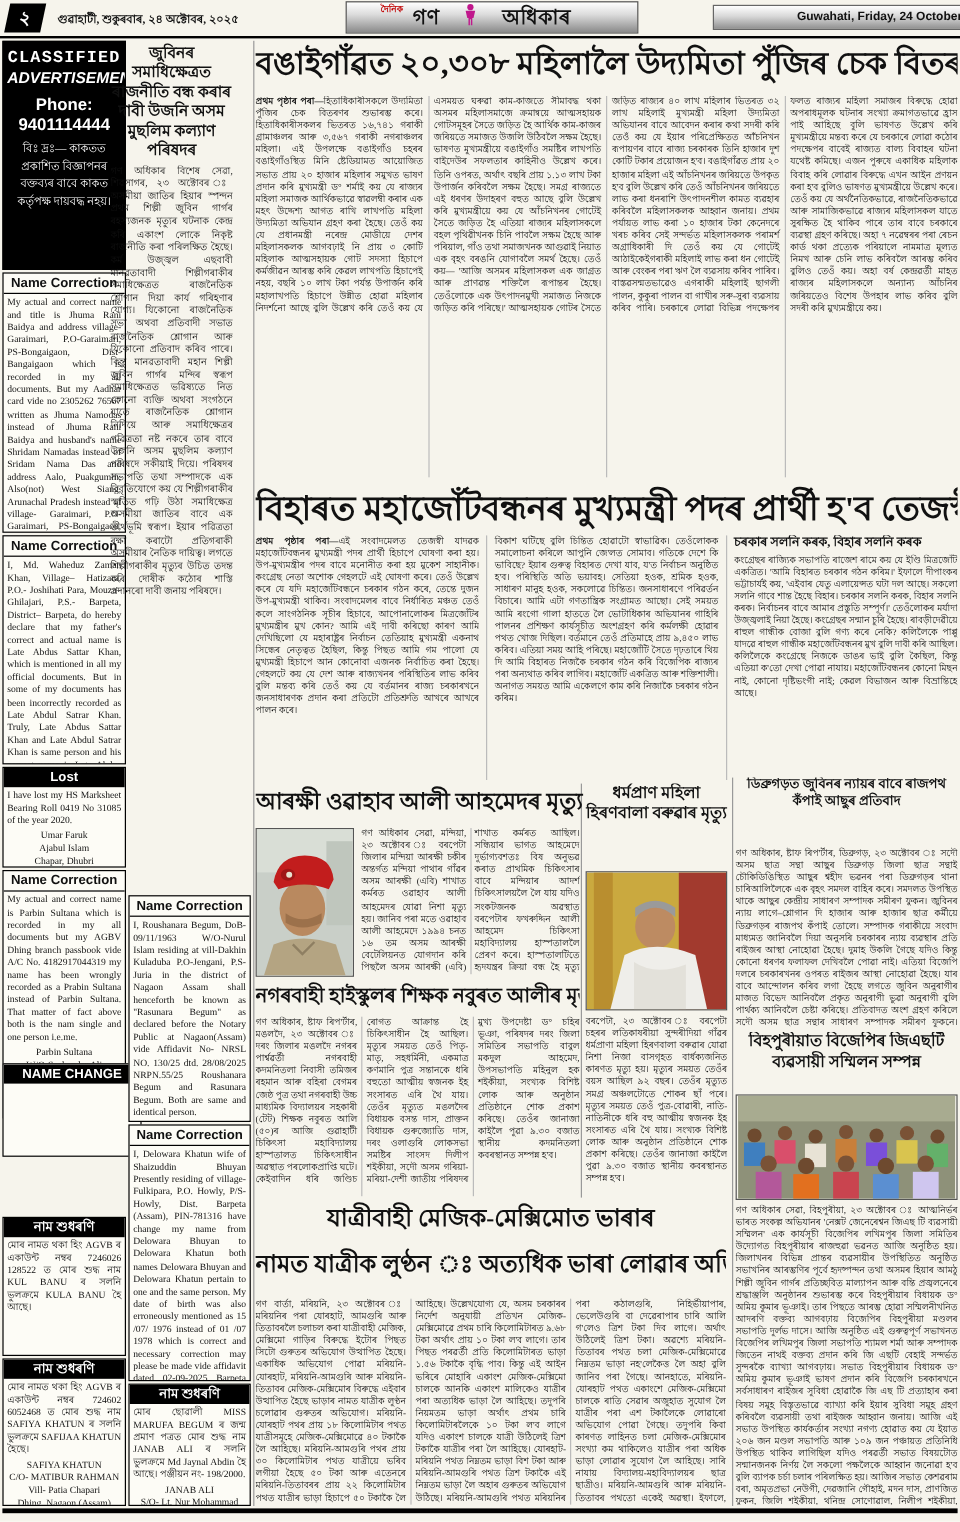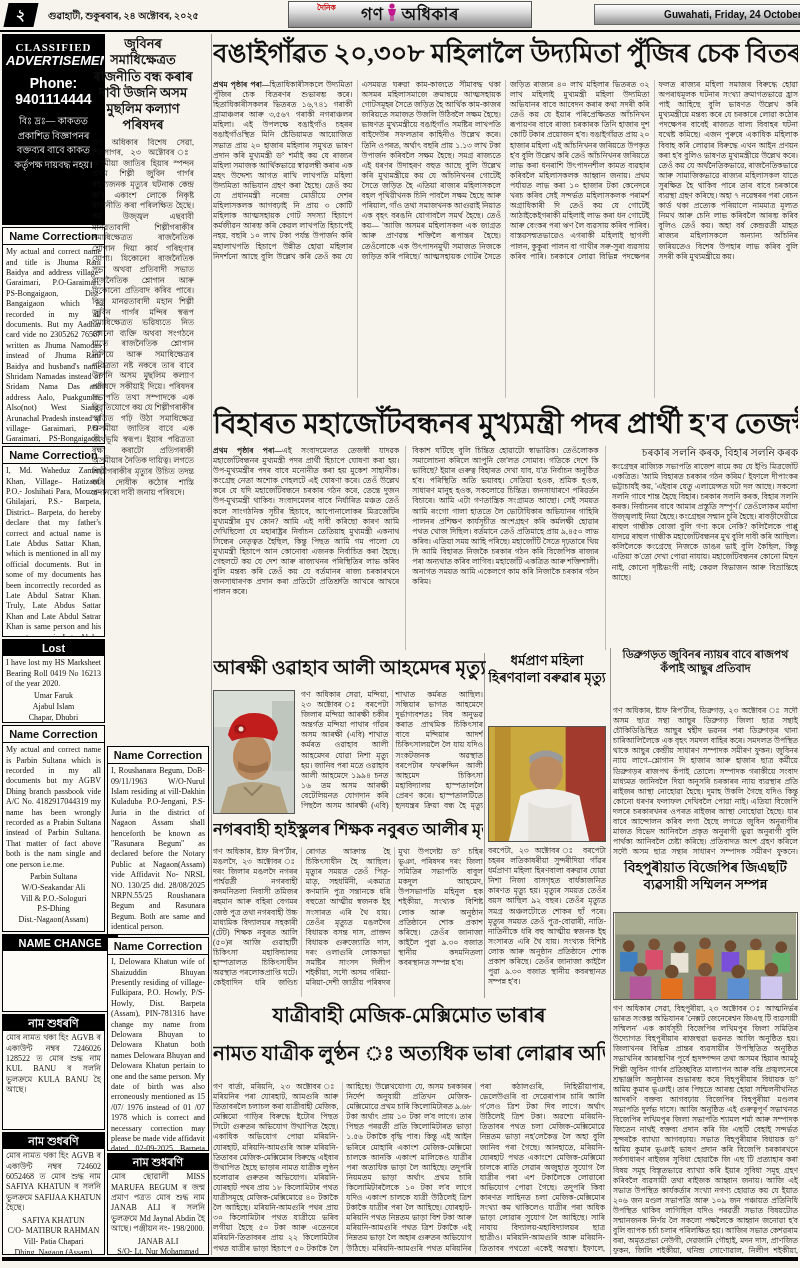--- a/index.html
+++ b/index.html
@@ -6,56 +6,56 @@
   .page{position:relative;width:800px;height:1268px;background:#f6f4ec;overflow:hidden;
         font-family:"Liberation Serif","DejaVu Serif",serif;color:#111;}
   .abs{position:absolute;box-sizing:border-box;}
   
   .pagenum{left:6px;top:3px;width:30px;height:24px;background:#000;color:#fff;
            transform:skewX(-12deg);display:flex;align-items:center;justify-content:center;
            font-weight:bold;font-size:15px;}
   .dateasm{left:48px;top:9px;font-size:9.5px;font-weight:bold;white-space:nowrap;}
   .masthead{left:288px;top:1px;width:244px;height:27px;border:1px solid #555;
             background:linear-gradient(#ffffff 0%,#dcdcdc 40%,#8a8a8a 100%);
-            display:flex;align-items:center;justify-content:center;gap:3px;}
+            display:flex;align-items:center;justify-content:center;gap:20px;}
   .mh-top{position:absolute;left:28px;top:0px;font-size:7.5px;font-weight:bold;color:#c00000;}
   .mh-big{font-size:17px;font-weight:800;letter-spacing:.5px;}
   .dateeng{left:594px;top:4px;width:242px;height:21px;
            background:linear-gradient(#ffffff 0%,#d8d8d8 45%,#909090 100%);
            border:1px solid #666;display:flex;align-items:center;justify-content:flex-end;
            padding-right:6px;font-size:10px;font-weight:bold;
            font-family:"Liberation Sans",sans-serif;}
   .hrule{left:0;top:30px;width:800px;height:2px;background:#000;}
   .botbar{left:2px;top:1257px;width:796px;height:4px;background:#000;}
   .vline{width:1px;background:#999;}
   
   .box{border:1.5px solid #000;background:#fdfcf6;overflow:hidden;padding:2px 3px;}
   .bhead{font-weight:bold;text-align:center;font-size:11px;line-height:1.3;
          border-bottom:1.5px solid #000;margin:-2px -3px 2px;padding:1px 2px;
          font-family:"Liberation Sans",sans-serif;}
   .bhead.inv{background:#000;color:#fff;border-bottom:none;}
   .btext{font-size:8px;line-height:1.3;text-align:justify;}
   .bsig{font-size:8px;line-height:1.35;text-align:center;white-space:pre-line;margin-top:2px;}
   .classified{background:#000;color:#fff;text-align:center;padding:6px 3px;border:1.5px solid #000;overflow:hidden;}
-  .cl1{font-size:11px;font-weight:bold;letter-spacing:1px;font-family:Liberation Serif, serif;}
+  .cl1{font-size:14px;font-weight:bold;letter-spacing:1px;font-family:Liberation Mono, monospace;}
   .cl2{font-size:13px;font-weight:bold;font-style:italic;font-family:"Liberation Sans",sans-serif;}
   .clph{font-size:14px;font-weight:bold;margin:7px 0;font-family:"Liberation Sans",sans-serif;}
   .clnote{font-size:9.5px;line-height:1.55;}
   
   .headline{font-weight:800;text-align:center;white-space:nowrap;overflow:hidden;}
   .headwrap{font-weight:800;text-align:center;overflow:hidden;line-height:1.25;}
   .body{font-size:7.6px;line-height:1.33;text-align:justify;overflow:hidden;}
   .lead{font-weight:bold;}
   .cols4{column-count:4;column-gap:9px;column-rule:1px solid #bbb;}
   .cols3{column-count:3;column-gap:8px;column-rule:1px solid #bbb;}
   .cols2{column-count:2;column-gap:7px;column-rule:1px solid #bbb;}
   .flexrow{display:flex;gap:6px;}
   .bcol{flex:1;border-left:1px solid #bbb;padding-left:6px;}
   .bcol:first-child{border-left:none;padding-left:0;}
-  .subhead{font-weight:normal;font-size:10.5px;text-align:right;margin-bottom:2px;line-height:1.3;}
+  .subhead{font-weight:bold;font-size:10.5px;text-align:left;margin-bottom:2px;line-height:1.3;}
   .photo{display:block;border:1px solid #555;}
 </style>
 </head>
 <body>
 
 <div class="page">
 
   <div class="abs pagenum">২</div>
   <div class="abs dateasm">গুৱাহাটী, শুকুৰবাৰ, ২৪ অক্টোবৰ, ২০২৫</div>
   <div class="abs masthead">
@@ -89,37 +89,37 @@
     <div class="btext">My actual and correct name and title is Jhuma Rani Baidya and address village- Garaimari, P.O-Garaimari, PS-Bongaigaon, Dist-Bangaigaon which is recorded in my all documents. But my Aadhar card vide no 2305262 76567 written as Jhuma Namodas instead of Jhuma Rani Baidya and husband's name Shridam Namadas instead of Sridam Nama Das and address Aalo, Puakgumin, Also(not) West Siang, Arunachal Pradesh instead of village- Garaimari, P.O-Garaimari, PS-Bongaigaon, Dist-Bangaigaon and said deceased husband's name and title recorded as Shridam Namadas instead of Sridam Nama Das in my Elector photo identity card vide no JGY001078.</div>
   </div>
 
   <div class="abs box" style="left:2px;top:446px;width:103px;height:191px">
     <div class="bhead">Name Correction</div>
     <div class="btext">I, Md. Waheduz Zaman Khan, Village– Hatizara, P.O.- Joshihati Para, Mouza– Ghilajari, P.S.- Barpeta, District– Barpeta, do hereby declare that my father's correct and actual name is Late Abdus Sattar Khan, which is mentioned in all my official documents. But in some of my documents has been incorrectly recorded as Late Abdul Satrar Khan. Truly, Late Abdus Sattar Khan and Late Abdul Satrar Khan is same person and his correct name is Late Abdus Sattar Khan.</div>
   </div>
 
   <div class="abs box" style="left:2px;top:639px;width:103px;height:84px">
     <div class="bhead inv">Lost</div>
-    <div class="btext">I have lost my HS Marksheet Bearing Roll 0419 No 16213 of the year 2020.</div>
+    <div class="btext">I have lost my HS Marksheet Bearing Roll 0419 No 31085 of the year 2020.</div>
     <div class="bsig">Umar Faruk
 Ajabul Islam
 Chapar, Dhubri</div>
   </div>
 
   <div class="abs box" style="left:2px;top:725px;width:103px;height:207px">
     <div class="bhead">Name Correction</div>
     <div class="btext">My actual and correct name is Parbin Sultana which is recorded in my all documents but my AGBV Dhing branch passbook vide A/C No. 4182917044319 my name has been wrongly recorded as a Prabin Sultana instead of Parbin Sultana. That matter of fact above both is the nam single and one person i.e.me.</div>
     <div class="bsig">Parbin Sultana
 W/O-Seakandar Ali
 Vill &amp; P.O.-Sologuri
 P.S-Dhing
 Dist.-Nagaon(Assam)</div>
   </div>
 
-  <div class="abs box" style="left:2px;top:934px;width:116px;height:78px">
+  <div class="abs box" style="left:2px;top:886px;width:116px;height:78px">
     <div class="bhead inv">NAME CHANGE</div>
   </div>
 
   <div class="abs box" style="left:2px;top:1014px;width:103px;height:116px">
     <div class="bhead inv">নাম শুধৰণি</div>
     <div class="btext">মোৰ নামত থকা হিং AGVB ৰ একাউন্ট নম্বৰ 7246026 128522 ত মোৰ শুদ্ধ নাম KUL BANU ৰ সলনি ভুলক্ৰমে KULA BANU হৈ আছে।</div>
   </div>
 
   <div class="abs box" style="left:2px;top:1132px;width:103px;height:123px">
     <div class="bhead inv">নাম শুধৰণি</div>

